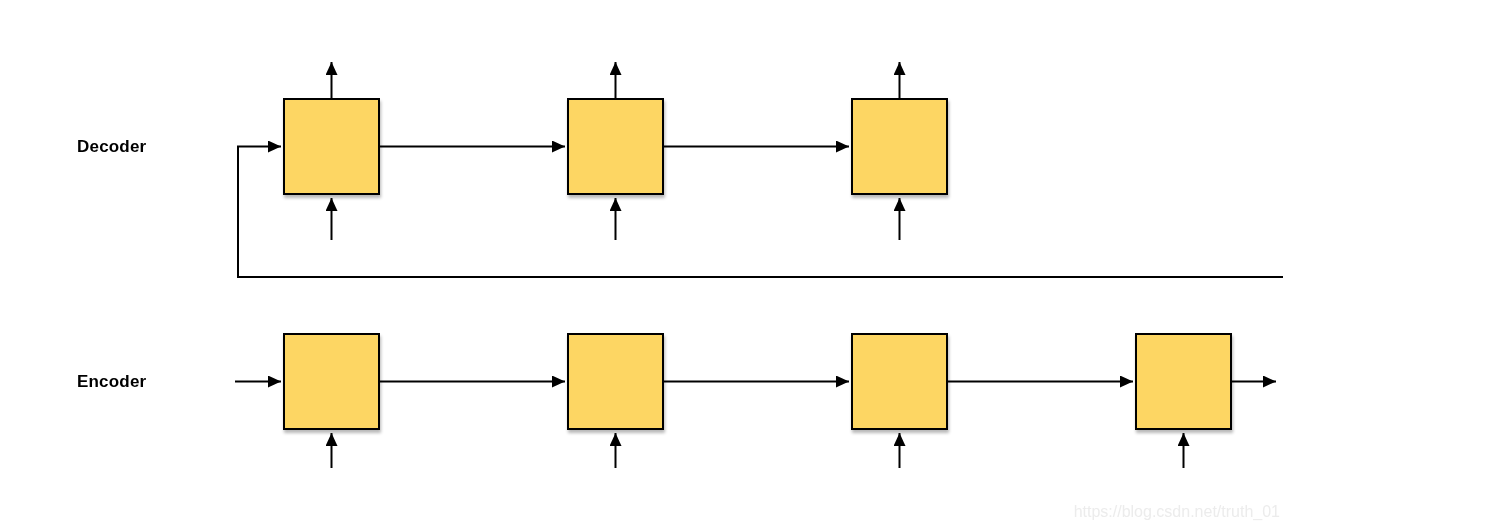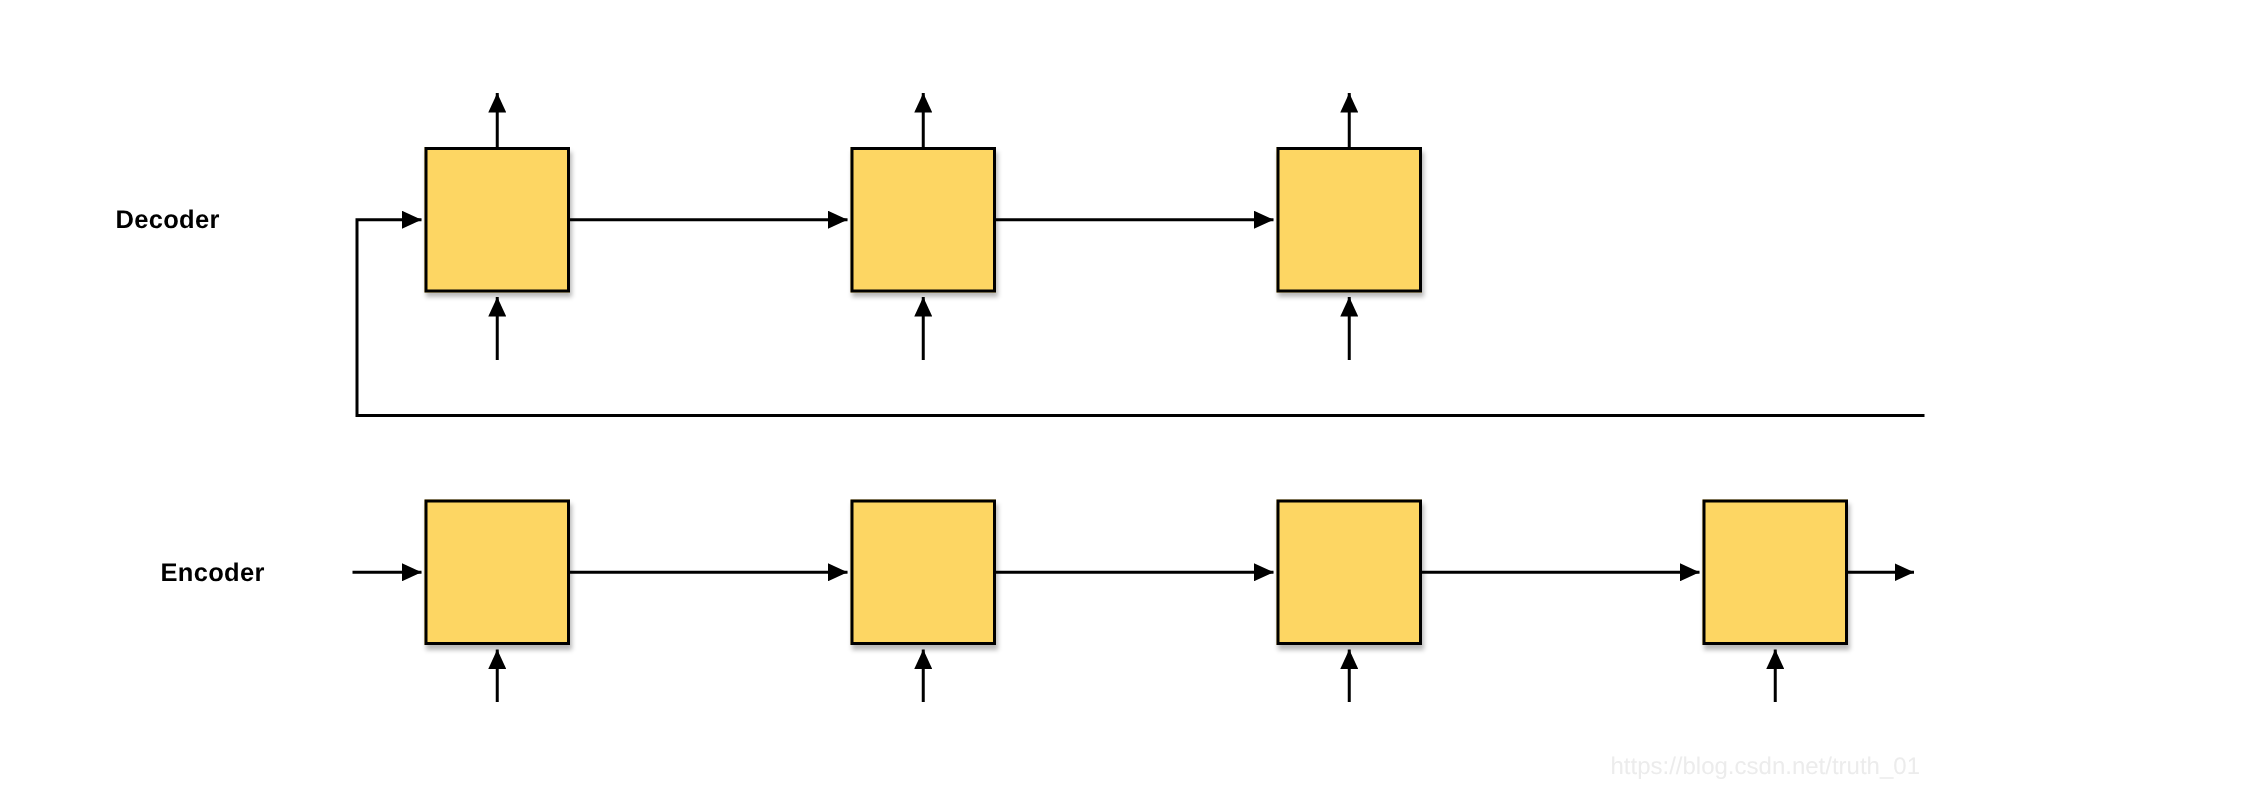--- a/index.html
+++ b/index.html
@@ -23,21 +23,21 @@
     height: 529px;
   }
   .row-label {
     position: absolute;
     font-weight: bold;
     font-size: 17px;
     color: #000000;
     letter-spacing: 0.2px;
   }
   .row-label.decoder { left: 77px; top: 137px; }
-  .row-label.encoder { left: 77px; top: 372px; margin-left: 30px; }
+  .row-label.encoder { left: 77px; top: 372px; }
   .cell {
     position: absolute;
     width: 97px;
     height: 97px;
     box-sizing: border-box;
     background: #FDD663;
     border: 2px solid #000000;
     box-shadow: 1px 3px 3px rgba(0,0,0,0.28);
   }
   .cell.d1 { left: 283px; top: 98px; }

